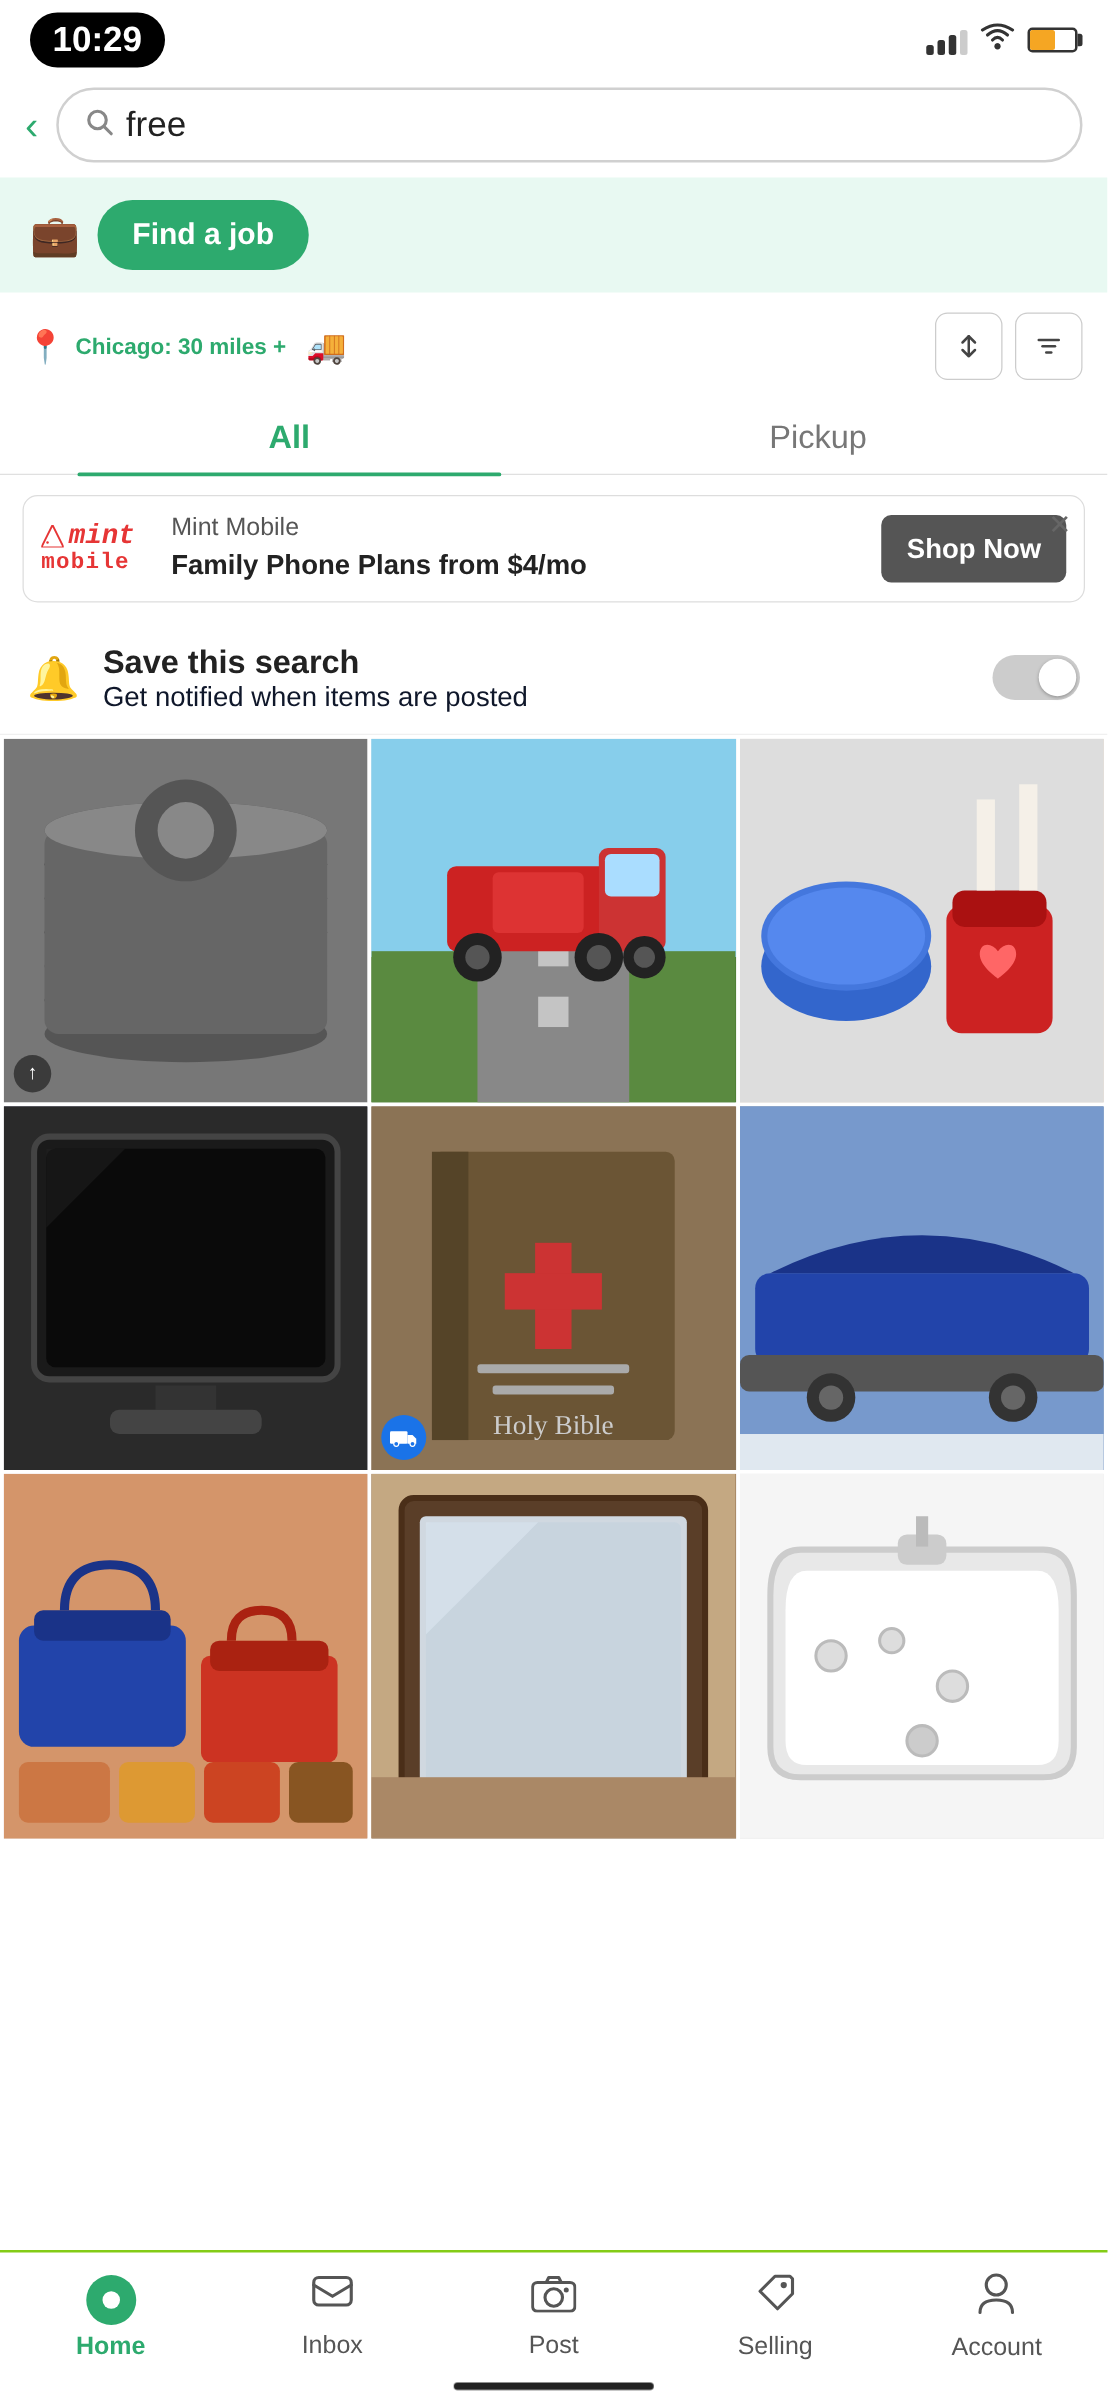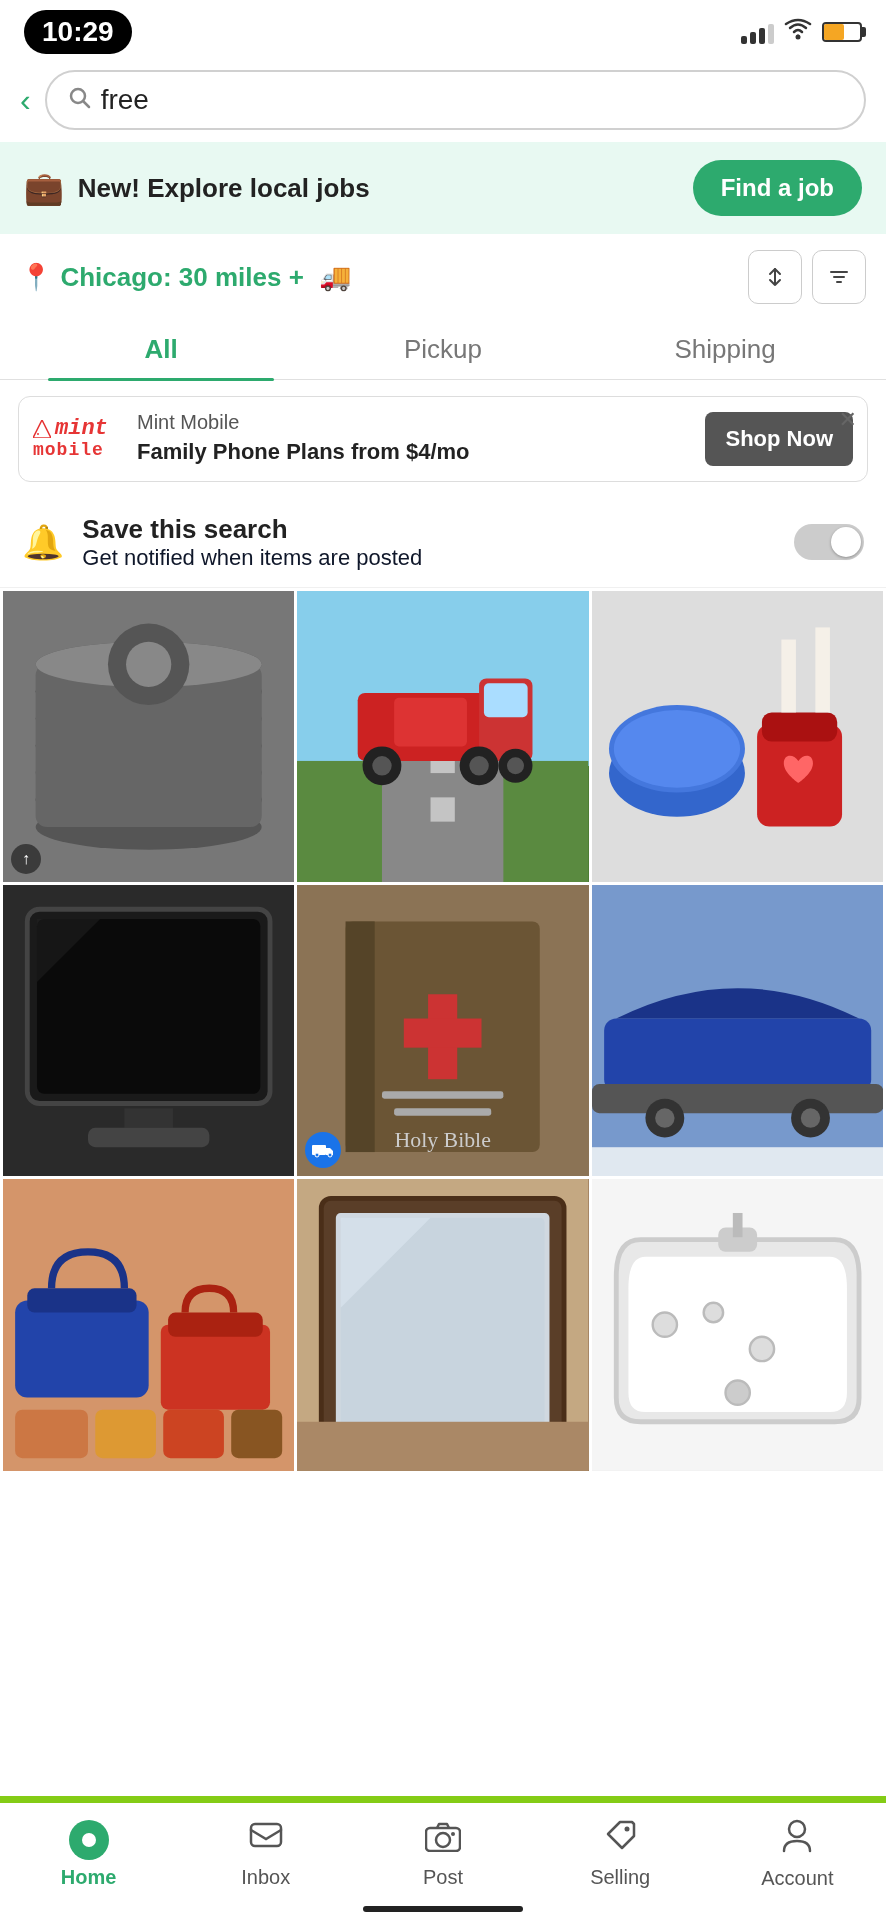--- a/index.html
+++ b/index.html
@@ -140,21 +140,21 @@
       justify-content: space-between;
       padding: 16px 20px 10px;
     }
     .location-left {
       display: flex;
       align-items: center;
       gap: 8px;
     }
     .location-pin { font-size: 26px; color: #2daa6e; }
     .location-text {
-      font-size: 26px;
+      font-size: 18px;
       font-weight: 700;
       color: #2daa6e;
     }
     .truck-icon { font-size: 26px; color: #2daa6e; margin-left: 8px; }
     .location-right {
       display: flex;
       gap: 10px;
     }
     .icon-btn {
       width: 54px;
@@ -331,21 +331,21 @@
       position: relative;
     }
 
     
     .bottom-nav {
       position: fixed;
       bottom: 0;
       left: 0;
       width: 886px;
       background: #fff;
-      border-top: 7px solid #84cc16;
+      border-top: 2px solid #84cc16;
       display: flex;
       align-items: center;
       justify-content: space-around;
       padding: 16px 0 30px;
     }
     .nav-item {
       display: flex;
       flex-direction: column;
       align-items: center;
       gap: 6px;
@@ -425,21 +425,20 @@
           <circle cx="11" cy="11" r="7" stroke="#888" stroke-width="2.5"></circle>
           <line x1="16.5" y1="16.5" x2="22" y2="22" stroke="#888" stroke-width="2.5" stroke-linecap="round"></line>
         </svg>
       </span>
       <input class="search-input" type="text" value="free" style="">
     </div>
   </div>
 
   <div class="job-banner">
     <span class="job-icon">💼</span>
-    <span class="job-text">New! Explore local jobs</span>
     <button class="find-job-btn">Find a job</button>
   </div>
 
   <div class="location-row">
     <div class="location-left">
       <span class="location-pin">📍</span>
       <span class="location-text">Chicago: 30 miles +</span>
       <span class="truck-icon">🚚</span>
     </div>
     <div class="location-right">
@@ -455,21 +454,20 @@
           <line x1="6" y1="11" x2="16" y2="11" stroke="#444" stroke-width="2" stroke-linecap="round"></line>
           <line x1="9" y1="16" x2="13" y2="16" stroke="#444" stroke-width="2" stroke-linecap="round"></line>
         </svg>
       </button>
     </div>
   </div>
 
   <div class="tabs">
     <div class="tab active">All</div>
     <div class="tab">Pickup</div>
-    <div class="tab">Shipping</div>
   </div>
 
   <div class="ad-banner">
     <div class="ad-logo-area">
       <div style="display:flex;align-items:center;gap:4px;">
         <svg width="18" height="18" viewBox="0 0 18 18">
             <polygon points="0,18 9,0 18,18" fill="none" stroke="#e63535" stroke-width="1.5"></polygon>
             <line x1="5" y1="14" x2="5" y2="14" stroke="#e63535" stroke-width="2" stroke-linecap="round"></line>
           </svg>
         <div style="font-size:22px;font-weight:900;color:#e63535;font-style:italic;line-height:1;">mint</div>

